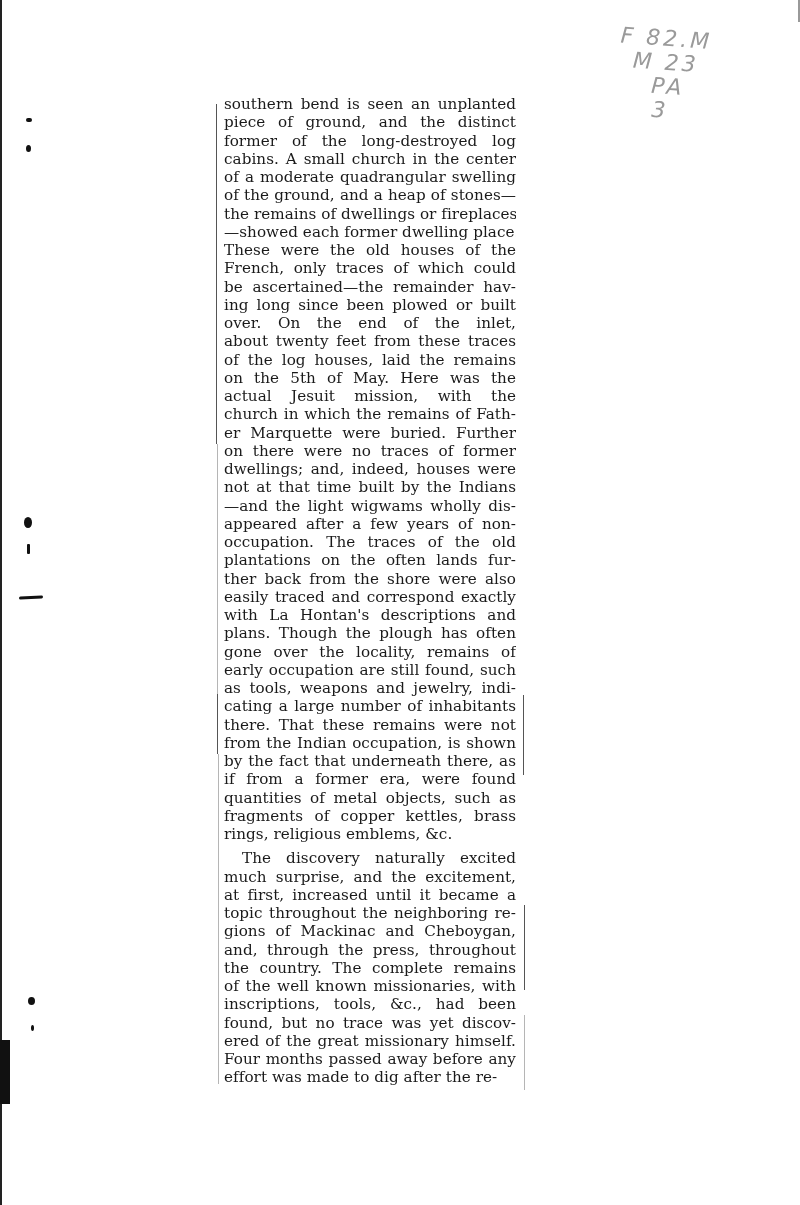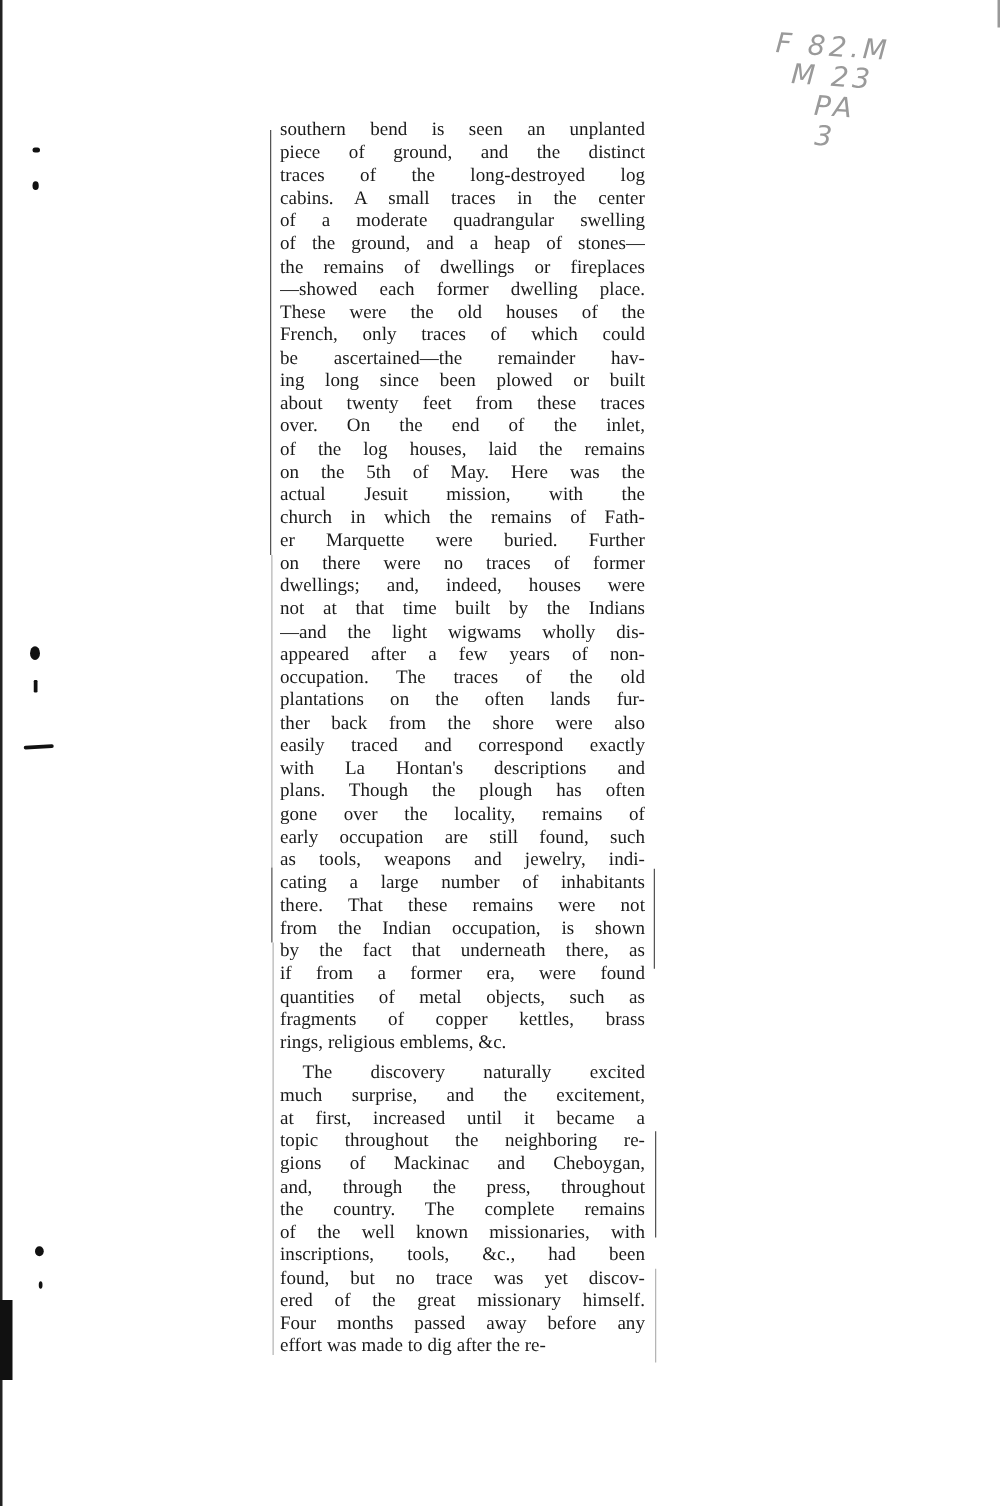--- a/index.html
+++ b/index.html
@@ -7,21 +7,21 @@
     .page { position: absolute; left: 0; top: 0; width: 800px; height: 1205px; background: #fff; }
 
     .column {
       position: absolute; left: 224px; top: 95px; width: 292px;
       font-family: "DejaVu Serif", "Liberation Serif", serif;
       font-size: 15.2px; line-height: 18.25px; color: #1a1a1a;
       letter-spacing: 0.05px;
     }
     .line {
       display: block; height: 18.25px; white-space: nowrap;
-      text-align: justify; text-align-last: justify; overflow: hidden; font-family: Liberation Serif, serif;
+      text-align: justify; text-align-last: justify; overflow: hidden;
     }
     .line.last { text-align-last: left; }
     .line.indent { padding-left: 18px; }
     .para-gap { height: 6px; }
 
     .rule { position: absolute; background: #555; }
     .rule.faint { background: #b5b5b5; }
 
     .mark { position: absolute; background: #111; border-radius: 50%; }
 
@@ -69,32 +69,32 @@
     <span class="hw-1">F 82.M</span>
     <span class="hw-2">M 23</span>
     <span class="hw-3">PA</span>
     <span class="hw-4">3</span>
   </div>
 
   <div class="column" id="column">
       <div>
         <span class="line">southern bend is seen an unplanted</span>
         <span class="line">piece of ground, and the distinct</span>
-        <span class="line">traces of the long-destroyed log</span>
-        <span class="line">cabins. A small traces in the center</span>
+        <span class="line">former of the long-destroyed log</span>
+        <span class="line">cabins. A small church in the center</span>
         <span class="line">of a moderate quadrangular swelling</span>
         <span class="line">of the ground, and a heap of stones—</span>
         <span class="line">the remains of dwellings or fireplaces</span>
         <span class="line">—showed each former dwelling place.</span>
         <span class="line">These were the old houses of the</span>
         <span class="line">French, only traces of which could</span>
         <span class="line">be ascertained—the remainder hav-</span>
         <span class="line">ing long since been plowed or built</span>
+        <span class="line">over. On the end of the inlet,</span>
         <span class="line">about twenty feet from these traces</span>
-        <span class="line">over. On the end of the inlet,</span>
         <span class="line">of the log houses, laid the remains</span>
         <span class="line">on the 5th of May. Here was the</span>
         <span class="line">actual Jesuit mission, with the</span>
         <span class="line">church in which the remains of Fath-</span>
         <span class="line">er Marquette were buried. Further</span>
         <span class="line">on there were no traces of former</span>
         <span class="line">dwellings; and, indeed, houses were</span>
         <span class="line">not at that time built by the Indians</span>
         <span class="line">—and the light wigwams wholly dis-</span>
         <span class="line">appeared after a few years of non-</span>

